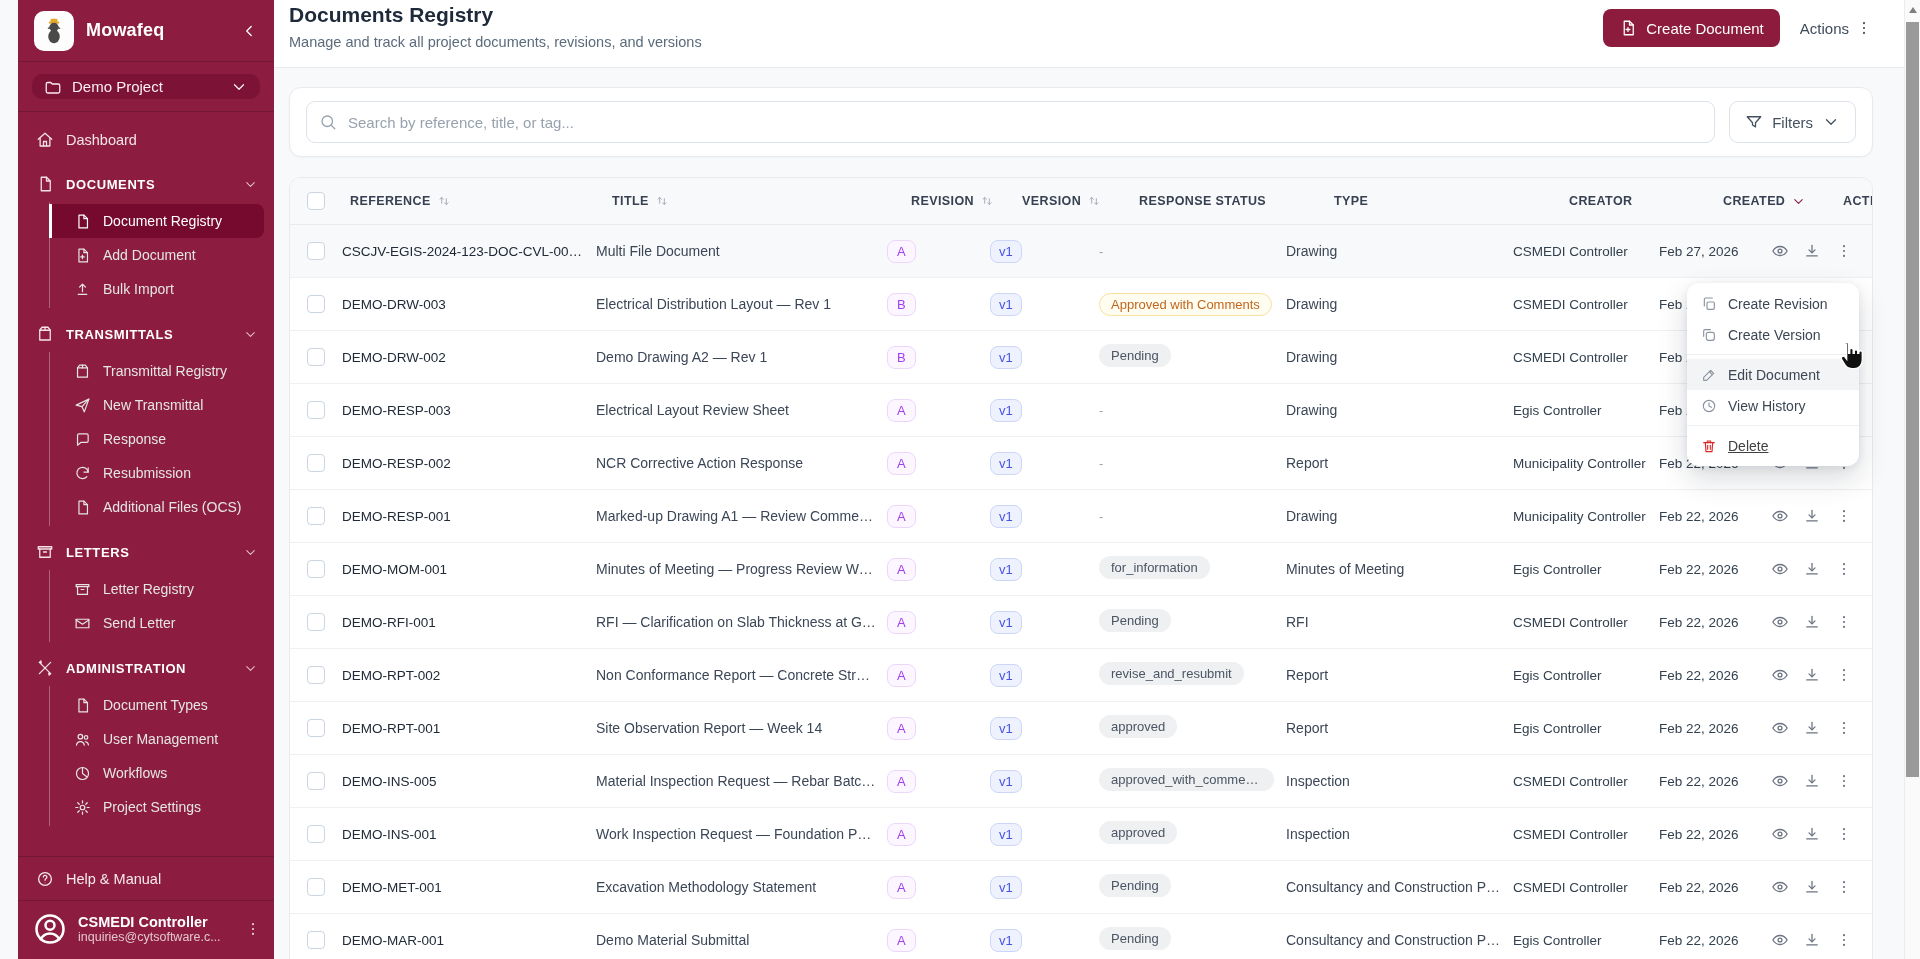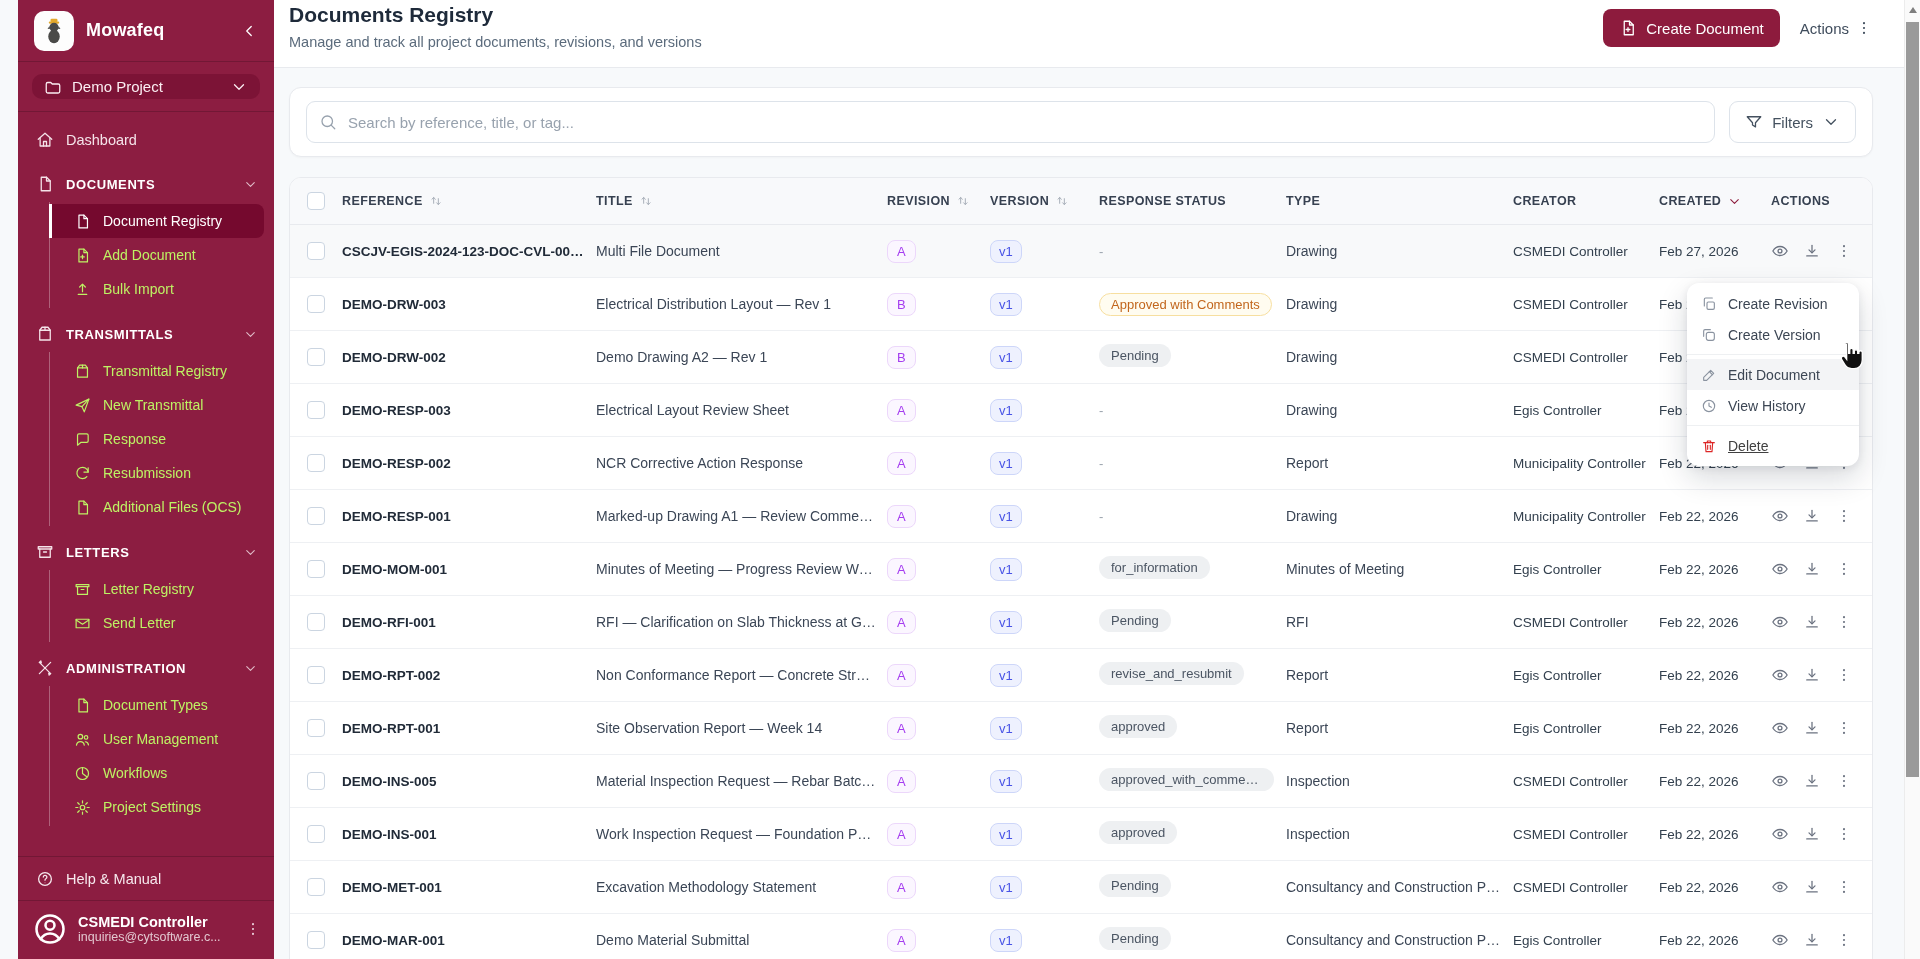--- a/index.html
+++ b/index.html
@@ -14,21 +14,21 @@
   .collapse{margin-left:auto;color:#f3dde4;display:flex;cursor:pointer;}
   .project-wrap{padding:12px 14px;border-bottom:1px solid rgba(0,0,0,.18);flex:0 0 auto;}
   .project{height:25px;background:#7c1336;border-radius:10px;display:flex;align-items:center;gap:10px;padding:0 12px;font-size:15px;color:#fbeef2;}
   .project .chev{margin-left:auto;}
   .nav{flex:1 1 auto;padding:10px 0 0;overflow:hidden;}
   .nav-item,.nav-group-header{display:flex;align-items:center;gap:12px;height:36px;padding:0 16px 0 18px;font-size:14.5px;color:#f5e3e9;cursor:pointer;}
   .nav-group-header{margin-top:8px;}
   .group-label{font-size:13px;font-weight:700;letter-spacing:.6px;color:#fff;}
   .group-chev{margin-left:auto;opacity:.8;}
   .nav-sub{position:relative;margin-left:31px;border-left:1px solid rgba(255,255,255,.30);padding:2px 0;}
-  .nav-subitem{display:flex;align-items:center;gap:12px;height:34px;padding-left:24px;font-size:14px;color:#bef264;cursor:pointer;position:relative;margin-right:10px;}
+  .nav-subitem{display:flex;align-items:center;gap:12px;height:34px;padding-left:24px;font-size:14px;color:#e5e5e5;cursor:pointer;position:relative;margin-right:10px;}
   .nav-subitem.active{background:#75092e;border-radius:0 8px 8px 0;color:#fff;}
   .nav-subitem.active::before{content:"";position:absolute;left:-1px;top:0;bottom:0;width:3px;background:#fff;}
   .icon{display:inline-flex;align-items:center;justify-content:center;flex:0 0 auto;color:inherit;}
   .icon svg{display:block;}
   .sb-bottom{flex:0 0 auto;}
   .help-row{display:flex;align-items:center;gap:12px;height:44px;padding:0 18px;border-top:1px solid rgba(0,0,0,.18);font-size:14.5px;color:#f7e9ee;cursor:pointer;text-align:center;}
   .user-row{display:flex;align-items:center;gap:10px;padding:10px 12px 12px 14px;border-top:1px solid rgba(0,0,0,.18);}
   .user-meta{min-width:0;}
   .user-name{font-size:14.5px;font-weight:600;color:#fff;}
   .user-email{font-size:12.5px;color:rgba(255,255,255,.75);white-space:nowrap;overflow:hidden;max-width:150px;}
@@ -44,28 +44,28 @@
   .actions-wrap{display:flex;align-items:center;gap:6px;color:#3f4c5c;font-size:15px;cursor:pointer;}
   .toolbar-card{margin:19px 47px 0 33px;background:#fff;border:1px solid #e8eaee;border-radius:12px;padding:13px 16px;display:flex;gap:14px;align-items:center;box-shadow:0 1px 2px rgba(16,24,40,.03);}
   .search-box{flex:1;display:flex;align-items:center;gap:9px;height:42px;border:1px solid #dde3ea;border-radius:9px;padding:0 12px;color:#97a1ad;}
   .search-box input{border:none;outline:none;flex:1;font-size:15px;color:#33404e;background:transparent;}
   .search-box input::placeholder{color:#98a2ae;}
   .filters-btn{display:flex;align-items:center;gap:9px;height:42px;border:1px solid #dde3ea;border-radius:9px;padding:0 15px;font-size:15px;color:#44515f;background:#fff;cursor:pointer;}
 
   
   .table-card{margin:20px 47px 0 33px;background:#fff;border:1px solid #e8eaee;border-radius:12px 12px 0 0;overflow:hidden;}
   .trow{display:grid;grid-template-columns:52px 254px 291px 103px 109px 187px 227px 146px 112px 101px;align-items:center;}
-  .thead{background:#f8f9fb;height:47px;border-bottom:1px solid #e8eaee;}
+  .thead{background:#f8f9fb;height:47px;border-bottom:1px solid #e8eaee;gap:8px;}
   .th{display:flex;align-items:center;gap:6px;font-size:12.5px;font-weight:700;color:#374151;letter-spacing:.4px;white-space:nowrap;}
   .th .sort{color:#a7aeb8;}
   .th .sort-active{color:#8d1b3d;}
   .tbody .trow{height:53px;border-bottom:1px solid #eef0f3;background:#fff;}
   .tbody .trow.hl{background:#f8f9fa;}
   .cell{font-size:14px;color:#3b4656;white-space:nowrap;overflow:hidden;text-overflow:ellipsis;padding-right:10px;}
-  .cell.ref{font-weight:700;font-size:13.5px;color:#212b38;}
+  .cell.ref{font-weight:400;font-size:13.5px;color:#212b38;}
   .cell.creator,.cell.created{font-size:13.5px;color:#33404e;}
   .cb{width:18px;height:18px;border:1.5px solid #cbd5e1;border-radius:4px;background:#fff;margin-left:17px;cursor:pointer;}
   .badge-rev{display:inline-flex;align-items:center;justify-content:center;padding:3px 9px;border-radius:8px;border:1px solid #ecd7fb;background:#fbf6ff;color:#a53df0;font-size:13px;}
   .badge-ver{display:inline-flex;align-items:center;justify-content:center;padding:3px 8px;border-radius:8px;border:1px solid #cdd6f9;background:#eef1fe;color:#4954e6;font-size:13px;}
   .pill-gray{display:inline-block;max-width:175px;overflow:hidden;text-overflow:ellipsis;background:#eef0f2;color:#4b5563;border-radius:999px;padding:4px 12px;font-size:13px;}
   .pill-amber{display:inline-block;background:#fffcf0;border:1px solid #f7dfa0;color:#c2661d;border-radius:999px;padding:3px 11px;font-size:13px;}
   .dash{color:#9aa3ad;font-size:13px;}
   .row-actions{display:flex;align-items:center;gap:14px;color:#6b7280;}
   .row-actions .icon{cursor:pointer;}
 

